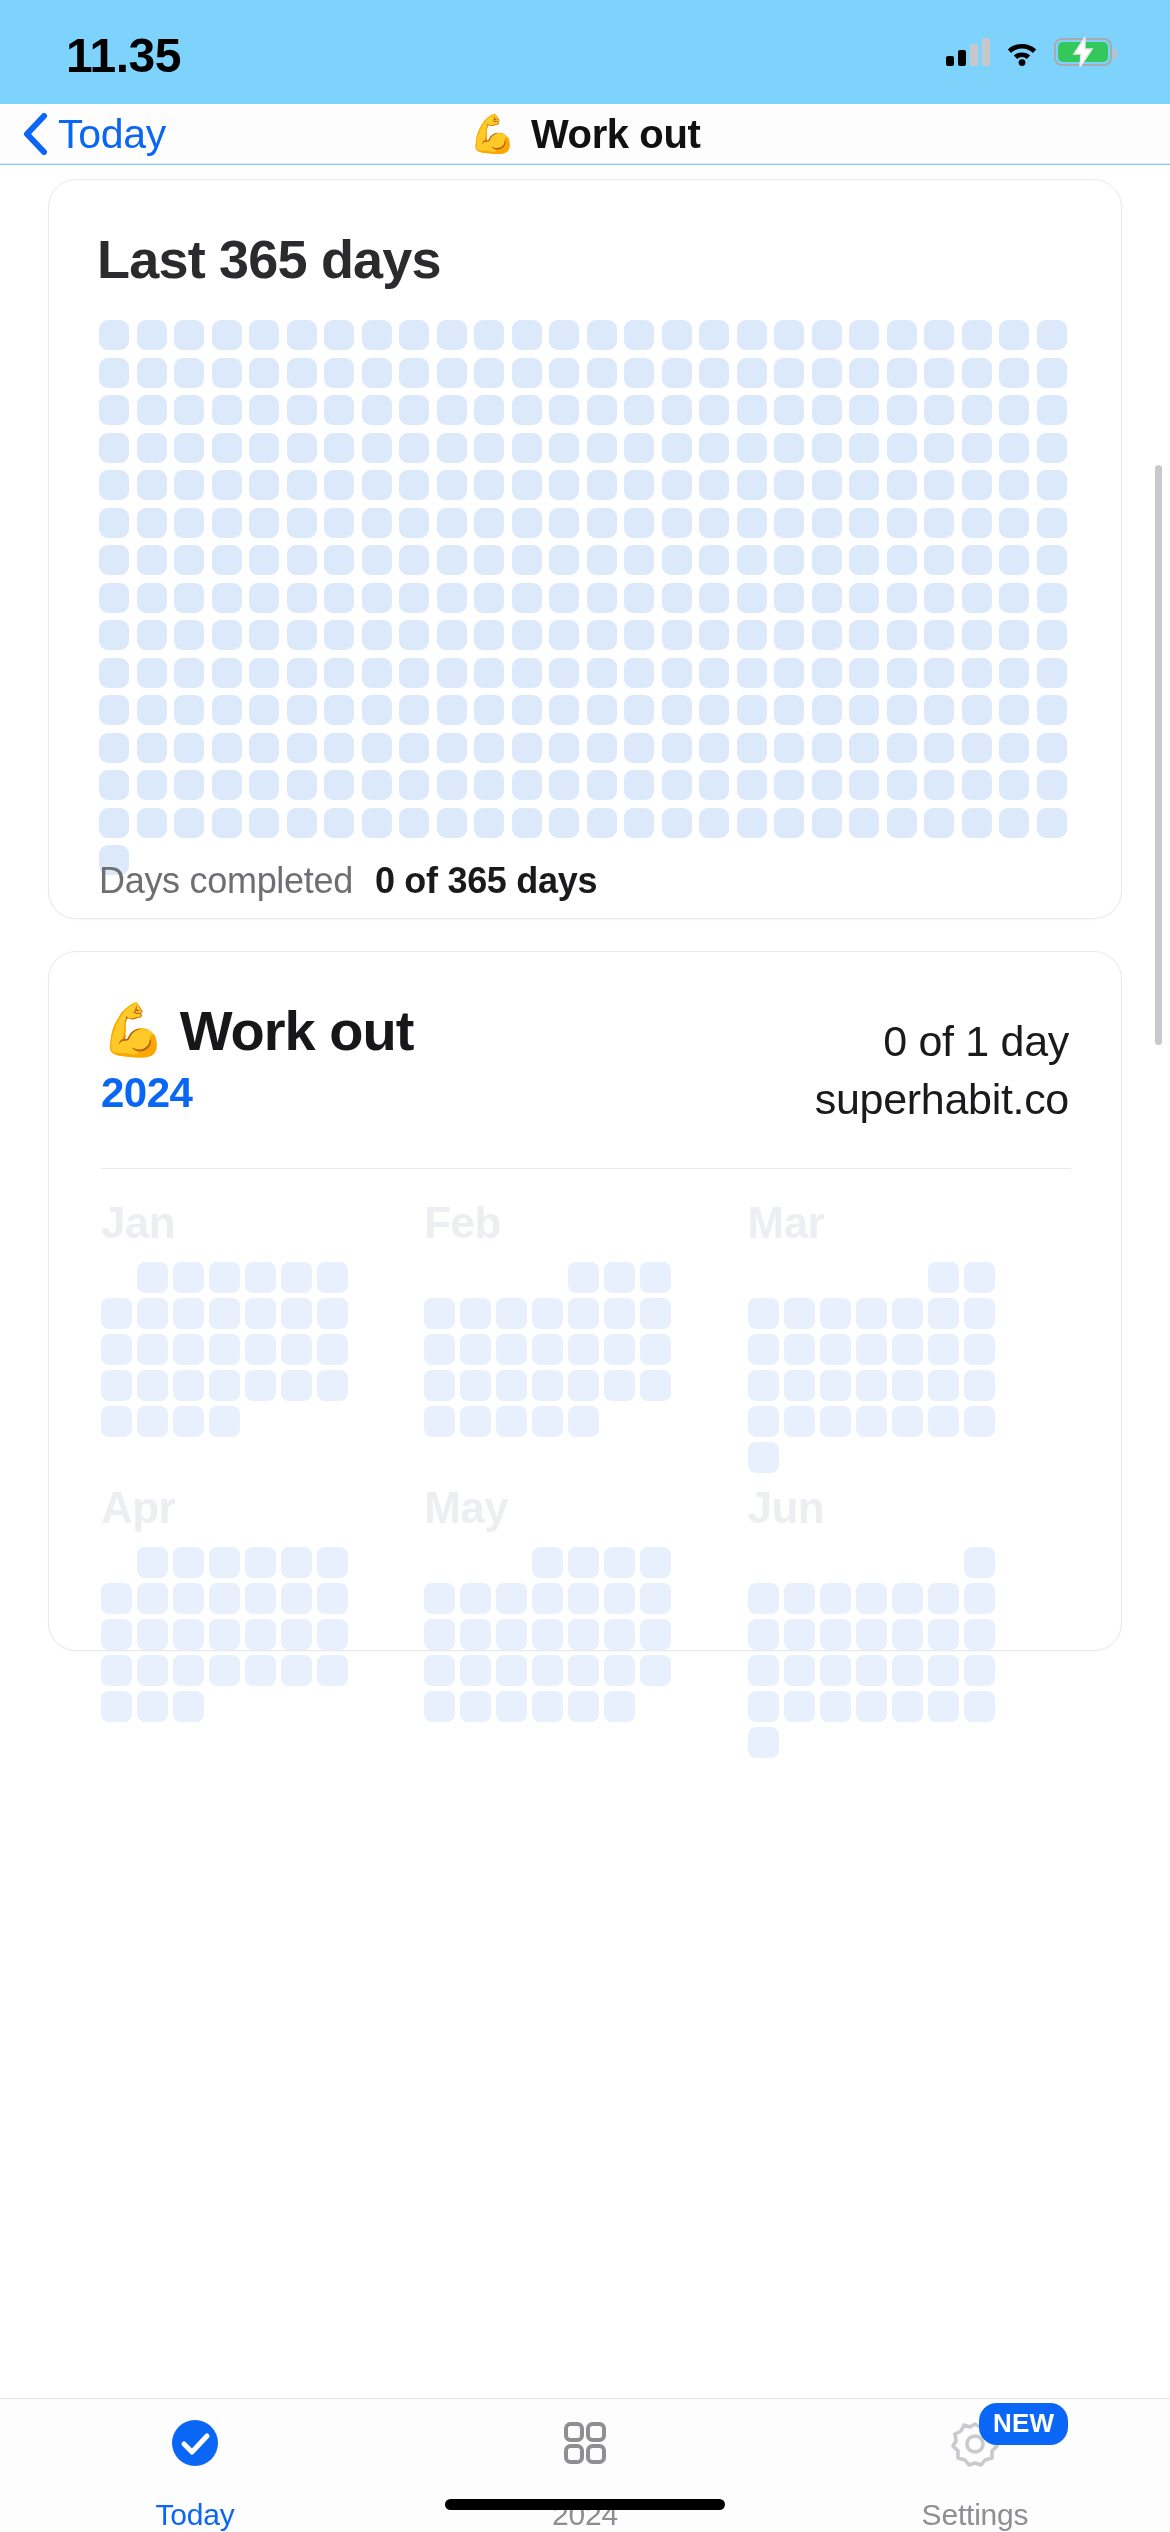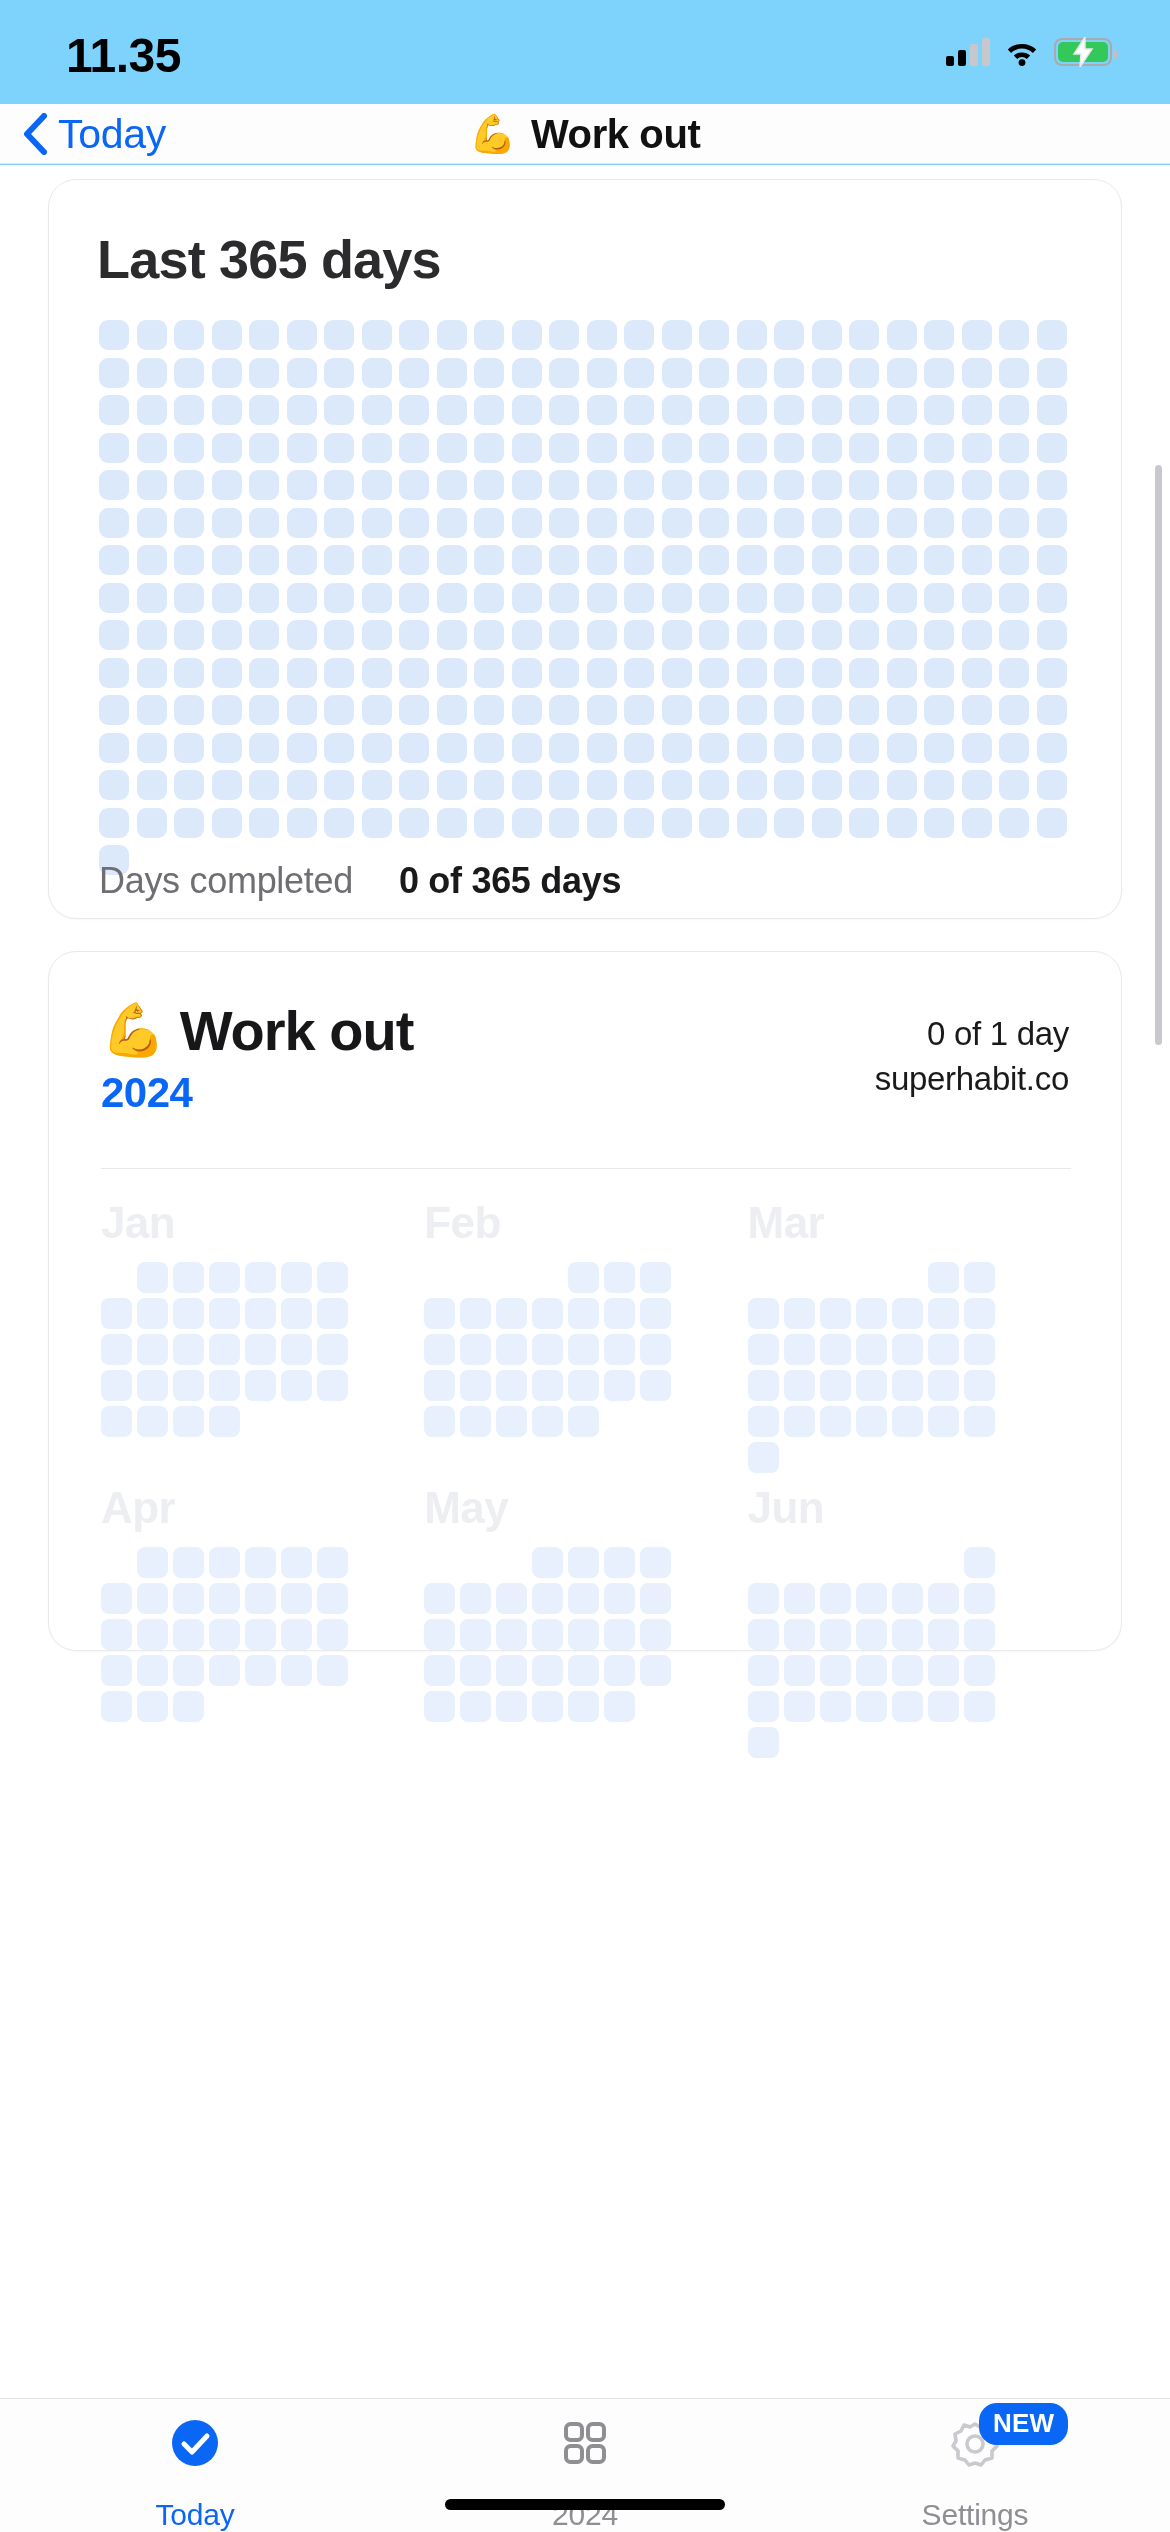--- a/index.html
+++ b/index.html
@@ -102,40 +102,40 @@
     width:980px;
     display:flex; flex-wrap:wrap;
     gap:7.5px;
   }
   .dot {
     width:30px; height:30px; border-radius:9px;
     background:#dce9fb;
   }
   .card-footer {
     position:absolute; left:50px; top:680px;
-    display:flex; align-items:baseline; gap:46px;
+    display:flex; align-items:baseline; gap:22px;
   }
   .footer-label { font-size:36px; color:#6e6e73; letter-spacing:-0.3px; }
   .footer-value { font-size:36px; font-weight:700; color:#1a1a1c; letter-spacing:-0.3px; }
 
   
   #card-year { left:48px; top:786px; width:1074px; height:700px; }
   .yr-head { position:absolute; left:52px; top:46px; }
   .yr-title-row { display:flex; align-items:center; gap:14px; }
   .yr-emoji { font-size:52px; line-height:1.1; }
   .yr-title { font-size:56px; font-weight:700; color:#17171a; letter-spacing:-1px; }
   .yr-year {
     margin-top:6px;
     font-size:42px; font-weight:700; color:#0a66f5; letter-spacing:-0.5px;
   }
   .yr-meta {
     position:absolute; right:52px; top:60px;
     text-align:right;
   }
-  .yr-meta div { font-size:33px; color:#1a1a1c; line-height:1.35; letter-spacing:-0.3px; }
+  .yr-meta div { font-size:43px; color:#1a1a1c; line-height:1.35; letter-spacing:-0.3px; }
   .yr-rule {
     position:absolute; left:52px; top:216px; width:970px; height:1px;
     background:#e9e9ec;
   }
   .months {
     position:absolute; left:52px; top:246px; width:970px;
     display:flex; flex-wrap:wrap;
   }
   .month { width:33.33%; margin-bottom:10px; }
   .month-name {

